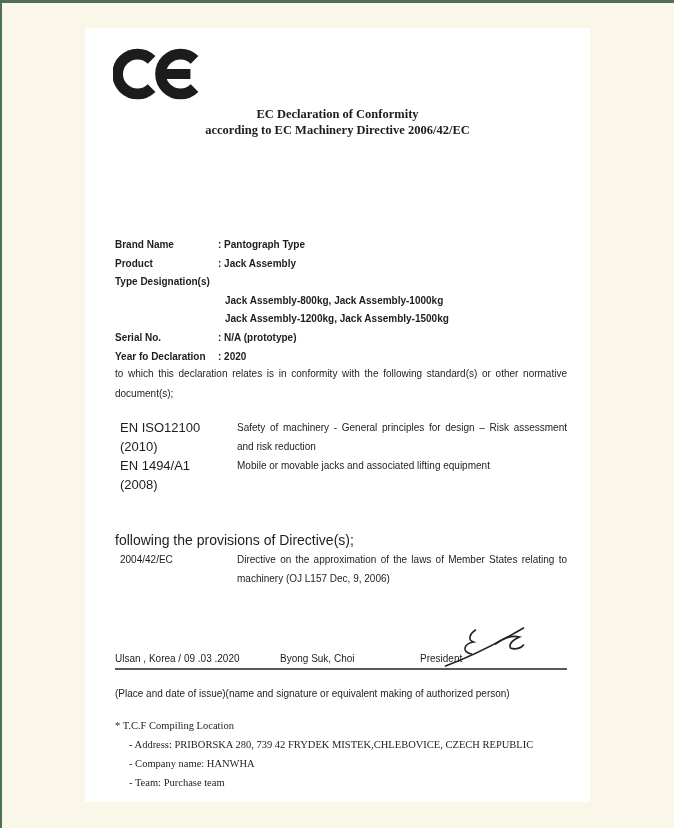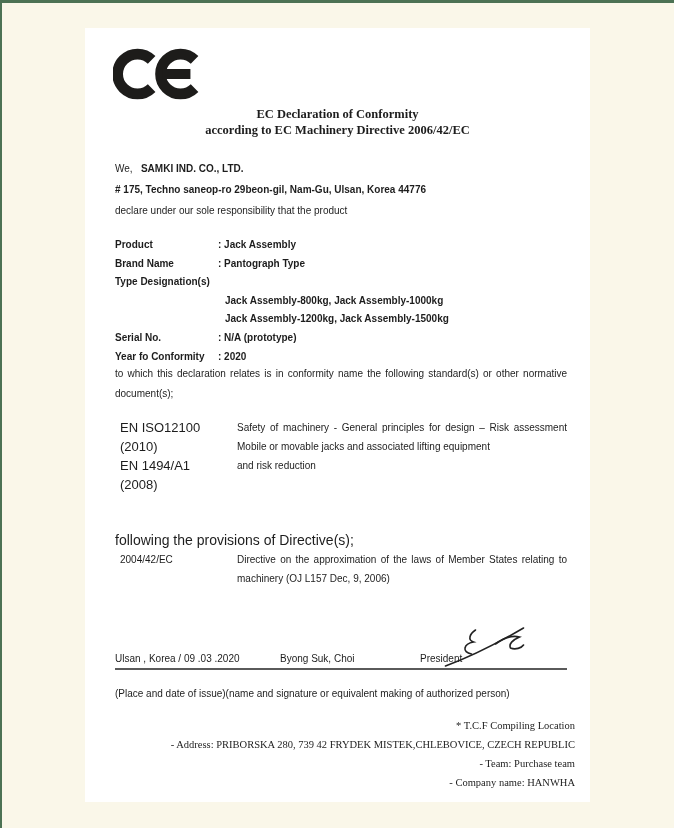--- a/index.html
+++ b/index.html
@@ -36,96 +36,88 @@
   .prov-head { left:30px; top:503px; width:452px; font-size:14px; line-height:19px; }
   .prov-code { left:35px; top:522px; width:115px; font-size:10px; line-height:19px; }
   .prov-desc { left:152px; top:522px; width:330px; font-size:10px; line-height:19px; }
   .sig-row { left:0; top:625px; width:505px; height:20px; font-size:10px; }
   .sig-place { position:absolute; left:30px; top:0; }
   .sig-name  { position:absolute; left:195px; top:0; }
   .sig-title { position:absolute; left:335px; top:0; }
   .sig-line { left:30px; top:640px; width:452px; height:2px; background:#5a5a5a; }
   .sig-scribble { left:350px; top:596px; }
   .sig-caption { left:30px; top:651px; width:460px; font-size:10px; line-height:14px;margin-top:8px; }
-  .tcf { left:30px; top:688px; width:460px; font-family:"Liberation Serif", serif; font-size:10.5px; line-height:19px;text-align:right; }
+  .tcf { left:30px; top:688px; width:460px; font-family:"Liberation Serif", serif; font-size:10.5px; line-height:19px; }
   .tcf-items { padding-left:14px; }
   .ce-logo { left:28px; top:14px; }
 </style>
 </head>
 <body>
 
 <div class="screen">
   <div class="paper">
 
     <div class="abs ce-logo">
       <svg width="92" height="64" viewBox="0 0 120 80" aria-hidden="true">
         <path d="M50.4,21.6 A26,26 0 1 0 50.4,58.4" fill="none" stroke="#1d1c1a" stroke-width="14"></path>
         <path d="M106.4,21.6 A26,26 0 1 0 106.4,58.4" fill="none" stroke="#1d1c1a" stroke-width="14"></path>
         <path d="M64,40 H101" fill="none" stroke="#1d1c1a" stroke-width="13"></path>
       </svg>
     </div>
 
     <div class="abs centered doc-title" style="top:78px">EC Declaration of Conformity</div>
     <div class="abs centered doc-title" style="top:94px">according to EC Machinery Directive 2006/42/EC</div>
 
-    <div class="abs intro">
-      <div>
-        <span>We,</span>&nbsp;&nbsp;
-        <span class="bold">SAMKI IND. CO., LTD.</span>
-      </div>
-      <div class="bold"># 175, Techno saneop-ro 29beon-gil, Nam-Gu, Ulsan, Korea 44776</div>
-      <div>declare under our sole responsibility that the product</div>
-    </div>
 
     <div class="abs product-block">
       <div class="p-row">
+        <span class="p-label">Brand Name</span>
+        <span class="p-val">: Pantograph Type</span>
+      </div>
+      <div class="p-row">
         <span class="p-label">Product</span>
         <span class="p-val">: Jack Assembly</span>
-      </div>
-      <div class="p-row">
-        <span class="p-label">Brand Name</span>
-        <span class="p-val">: Pantograph Type</span>
       </div>
       <div class="p-row">
         <span class="p-label">Type  Designation(s)</span>
       </div>
       <div class="p-row p-cont">
         <span class="p-label"></span>
         <span class="p-val">Jack Assembly-800kg, Jack Assembly-1000kg</span>
       </div>
       <div class="p-row p-cont">
         <span class="p-label"></span>
         <span class="p-val">Jack Assembly-1200kg, Jack Assembly-1500kg</span>
       </div>
       <div class="p-row">
         <span class="p-label">Serial No.</span>
         <span class="p-val">: N/A (prototype)</span>
       </div>
       <div class="p-row">
-        <span class="p-label">Year fo Conformity</span>
+        <span class="p-label">Year fo Declaration</span>
         <span class="p-val">: 2020</span>
       </div>
     </div>
 
     <div class="abs conformity">
-      <div class="just">to which this declaration relates is in conformity name the following standard(s) or other normative</div>
+      <div class="just">to which this declaration relates is in conformity with the following standard(s) or other normative</div>
       <div>document(s);</div>
     </div>
 
     <div class="abs std-codes">
       <div>EN ISO12100</div>
       <div>(2010)</div>
       <div>EN 1494/A1</div>
       <div>(2008)</div>
     </div>
 
     <div class="abs std-descs">
       <div class="just">Safety of machinery - General principles for design – Risk assessment</div>
+      <div>and risk reduction</div>
       <div>Mobile or movable jacks and associated lifting equipment</div>
-      <div>and risk reduction</div>
       <div></div>
     </div>
 
     <div class="abs prov-head">following the provisions of Directive(s);</div>
     <div class="abs prov-code">2004/42/EC</div>
     <div class="abs prov-desc">
       <div class="just">Directive on the approximation of the laws of Member States relating to</div>
       <div>machinery (OJ L157 Dec, 9, 2006)</div>
     </div>
 
@@ -144,19 +136,19 @@
     </div>
 
     <div class="abs sig-line"></div>
 
     <div class="abs sig-caption">(Place and date of issue)(name and signature or equivalent making of  authorized person)</div>
 
     <div class="abs tcf">
       <div>* T.C.F Compiling Location</div>
       <div class="tcf-items">
         <div>- Address: PRIBORSKA 280, 739 42 FRYDEK MISTEK,CHLEBOVICE, CZECH REPUBLIC</div>
+        <div>- Company name: HANWHA</div>
         <div>- Team: Purchase team</div>
-        <div>- Company name: HANWHA</div>
       </div>
     </div>
 
   </div>
 </div>
 
 </body></html>

